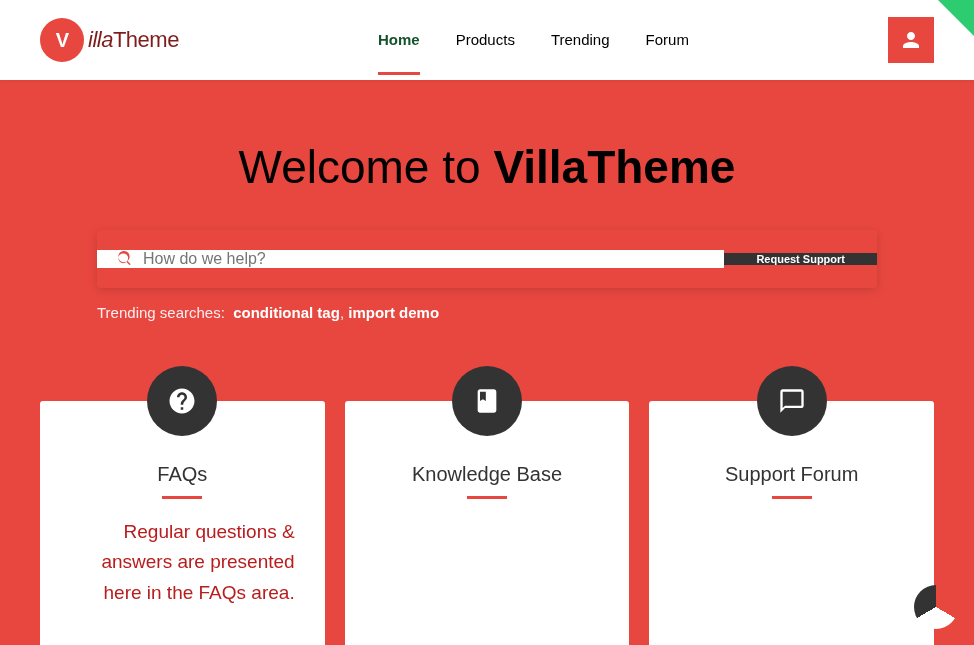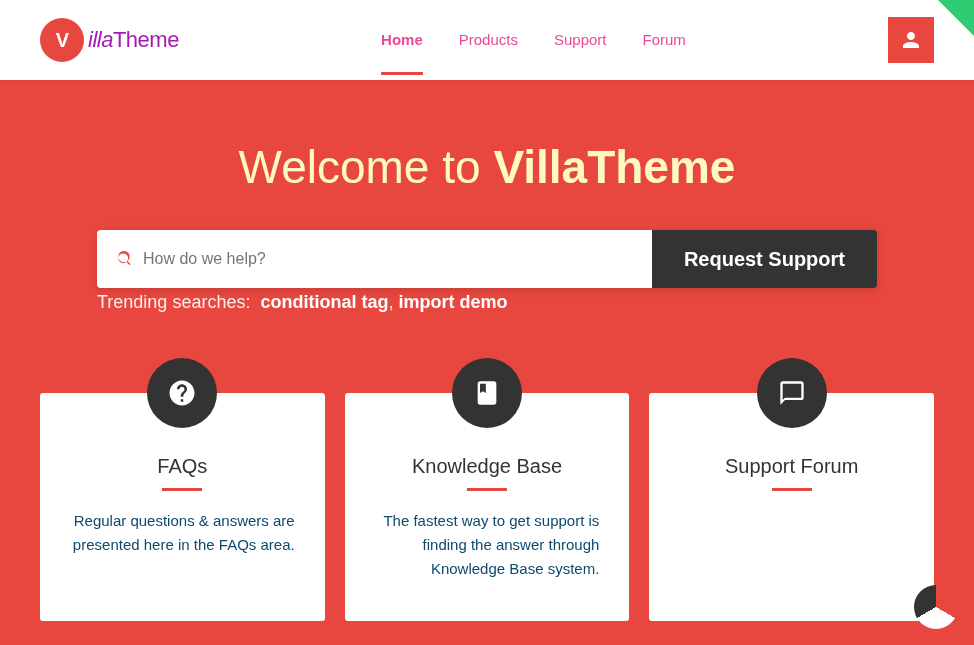--- a/index.html
+++ b/index.html
@@ -31,38 +31,38 @@
       align-items: center;
       justify-content: center;
       color: #fff;
       font-size: 20px;
       font-weight: 900;
       letter-spacing: -1px;
       margin-right: 4px;
     }
     .logo-text {
       font-size: 22px;
-      color: #a21caf;
+      color: #7f1d1d;
       font-weight: 400;
       letter-spacing: -0.5px;
     }
     .logo-text span { font-style: italic; }
     .nav-links {
       display: flex;
       align-items: center;
       gap: 36px;
       list-style: none;
     }
     .nav-links li a {
       text-decoration: none;
       font-size: 15px;
-      color: #ec4899;
+      color: #000000;
     }
     .nav-links li.active a {
-      color: #ec4899;
+      color: #14532d;
       font-weight: 600;
     }
     .nav-links li.active {
       position: relative;
     }
     .nav-links li.active::after {
       content: '';
       position: absolute;
       bottom: -26px;
       left: 0;
@@ -101,35 +101,36 @@
     .hero {
       background: #e8473f;
       padding: 60px 40px 80px;
       display: flex;
       flex-direction: column;
       align-items: center;
       text-align: center;
     }
     .hero-title {
       font-size: 46px;
-      color: #fef9c3;
+      color: #000000;
       font-weight: 400;
       margin-bottom: 36px;
     }
     .hero-title strong {
       font-weight: 800;
     }
     .search-row {
       display: flex;
       width: 100%;
       max-width: 780px;
       height: 58px;
       border-radius: 4px;
       overflow: hidden;
       box-shadow: 0 2px 10px rgba(0,0,0,0.15);
+      align-items: center;
     }
     .search-box {
       flex: 1;
       display: flex;
       align-items: center;
       background: #fff;
       padding: 0 18px;
       gap: 10px;
     }
     .search-icon-wrap {
@@ -144,28 +145,28 @@
       outline: none;
       font-size: 16px;
       color: #888;
       background: transparent;
     }
     .request-btn {
       background: #333;
       color: #fff;
       border: none;
       padding: 0 32px;
-      font-size: 20px;
+      font-size: 11px;
       font-weight: 600;
       cursor: pointer;
       white-space: nowrap;
     }
     .trending {
-      margin-top: 4px;
-      font-size: 18px;
+      margin-top: 16px;
+      font-size: 15px;
       color: rgba(255,255,255,0.9);
       align-self: flex-start;
       margin-left: calc(50% - 390px);
     }
     .trending a {
       color: #fff;
       font-weight: 600;
       text-decoration: none;
     }
 
@@ -210,22 +211,22 @@
       margin-top: 12px;
       margin-bottom: 10px;
     }
     .card-underline {
       width: 40px;
       height: 3px;
       background: #e8473f;
       margin-bottom: 18px;
     }
     .card-text {
-      font-size: 15px;
-      color: #0c4a6e;
+      font-size: 19px;
+      color: #b91c1c;
       line-height: 1.6;
     }
 
     
     .spinner-widget {
       position: fixed;
       bottom: 16px;
       right: 16px;
       width: 44px;
       height: 44px;
@@ -245,21 +246,21 @@
     <span class="logo-text"><span>illa</span>Theme</span>
   </div>
   <ul class="nav-links">
     <li class="active">
       <a href="#">Home</a>
     </li>
     <li>
       <a href="#">Products</a>
     </li>
     <li>
-      <a href="#">Support</a>
+      <a href="#">Trending</a>
     </li>
     <li>
       <a href="#">Forum</a>
     </li>
   </ul>
   <div class="nav-right">
     <button class="user-btn">
       <svg width="20" height="20" viewBox="0 0 24 24" fill="white">
         <path d="M12 12c2.7 0 4.8-2.1 4.8-4.8S14.7 2.4 12 2.4 7.2 4.5 7.2 7.2 9.3 12 12 12zm0 2.4c-3.2 0-9.6 1.6-9.6 4.8v2.4h19.2v-2.4c0-3.2-6.4-4.8-9.6-4.8z"></path>
       </svg>
@@ -302,21 +303,20 @@
   </div>
 
   <div class="card">
     <div class="card-icon-circle">
       <svg width="28" height="28" viewBox="0 0 24 24" fill="white">
         <path d="M18 2H6c-1.1 0-2 .9-2 2v16c0 1.1.9 2 2 2h12c1.1 0 2-.9 2-2V4c0-1.1-.9-2-2-2zM6 4h5v8l-2.5-1.5L6 12V4z"></path>
       </svg>
     </div>
     <h3 class="card-title">Knowledge Base</h3>
     <div class="card-underline"></div>
-    <p class="card-text">The fastest way to get support is finding the answer through Knowledge Base system.</p>
   </div>
 
   <div class="card">
     <div class="card-icon-circle">
       <svg width="28" height="28" viewBox="0 0 24 24" fill="white">
         <path d="M20 2H4c-1.1 0-2 .9-2 2v18l4-4h14c1.1 0 2-.9 2-2V4c0-1.1-.9-2-2-2zm0 14H6l-2 2V4h16v12z"></path>
       </svg>
     </div>
     <h3 class="card-title">Support Forum</h3>
     <div class="card-underline"></div>

